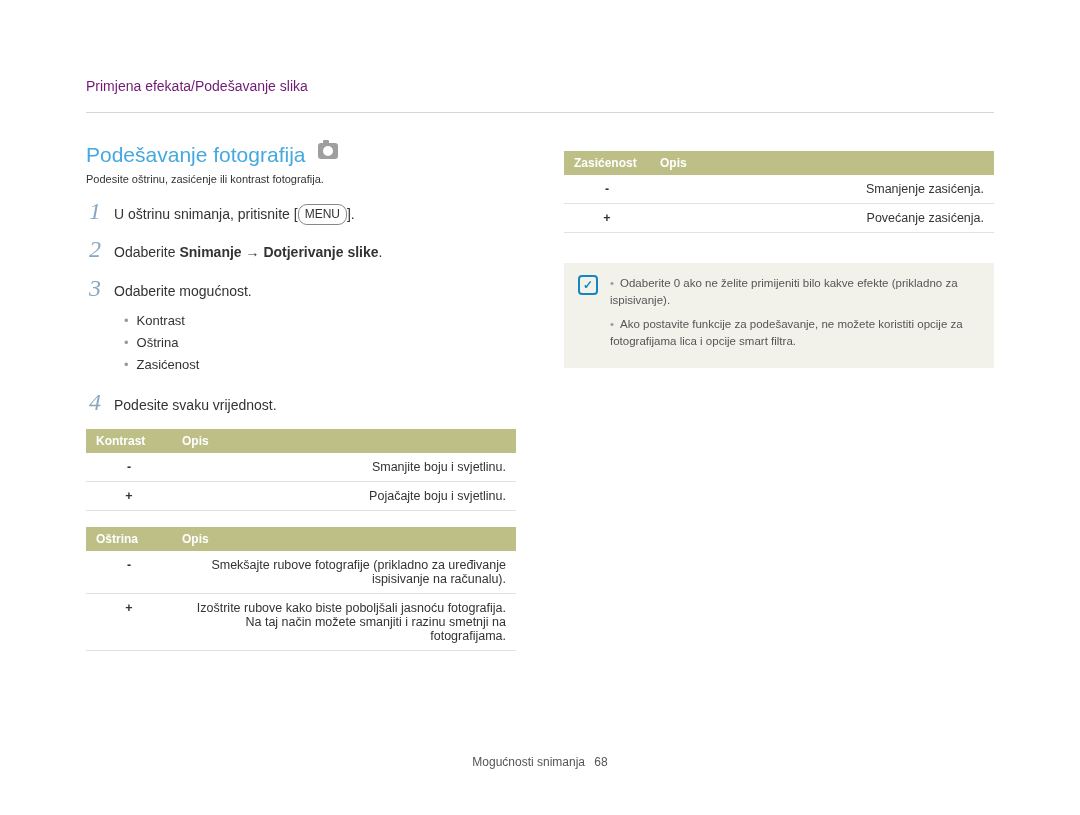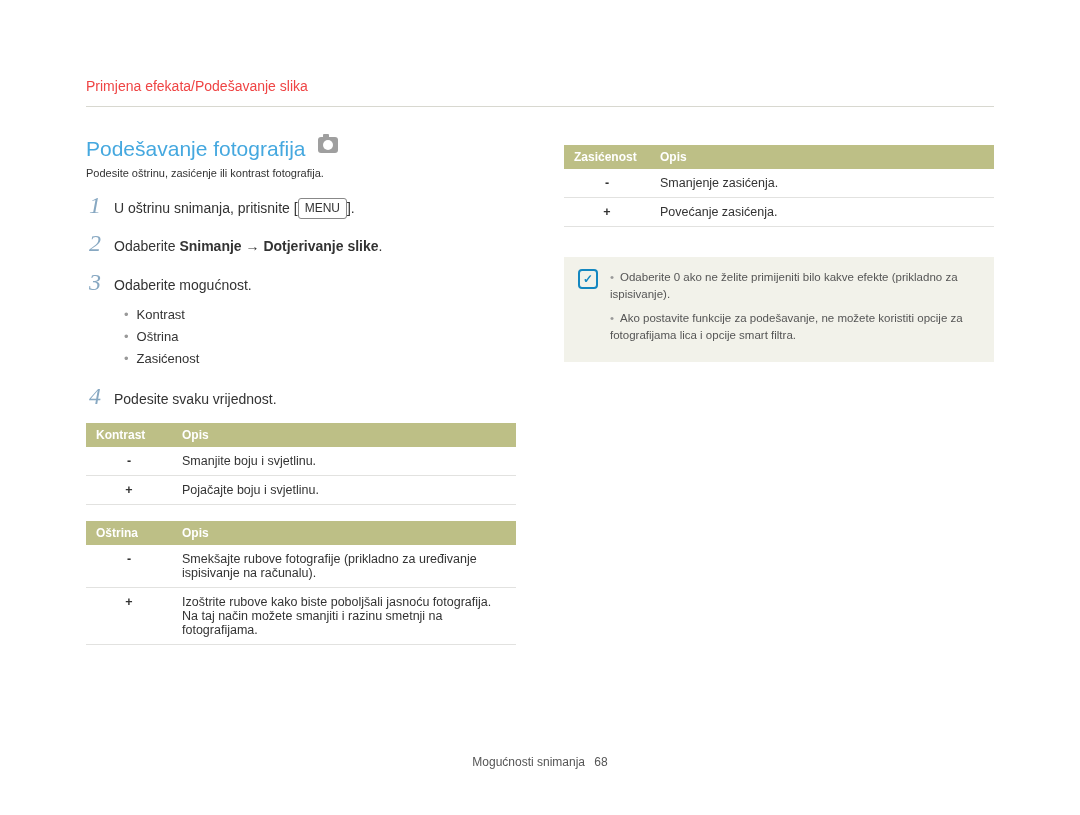--- a/index.html
+++ b/index.html
@@ -7,24 +7,24 @@
     font-family: Arial, Helvetica, sans-serif;
     width: 1080px;
     height: 815px;
     background: #fff;
     color: #333;
     font-size: 13px;
     padding: 78px 86px 30px 86px;
     position: relative;
   }
   .breadcrumb {
-    color: #ef4444;
+    color: #701a75;
     font-size: 14px;
     border-bottom: 1px solid #d8d8d0;
-    padding-bottom: 12px;
+    padding-bottom: 18px;
     margin-bottom: 30px;
   }
   .columns {
     display: flex;
     gap: 48px;
   }
   .col {
     flex: 1 1 0;
     min-width: 0;
   }
@@ -81,21 +81,21 @@
     text-align: center;
   }
   .step-text {
     font-size: 14px;
     line-height: 1.6;
     padding-top: 4px;
   }
   .menu-btn {
     display: inline-block;
     border: 1px solid #888;
-    border-radius: 3px;
+    border-radius: 9px;
     padding: 0 6px;
     font-size: 12px;
     vertical-align: 1px;
   }
   .bold { font-weight: bold; }
   .bullet-list {
     margin-left: 38px;
     margin-top: -4px;
     margin-bottom: 14px;
   }
@@ -123,20 +123,21 @@
     text-align: left;
     font-weight: bold;
     padding: 5px 10px;
     font-size: 12px;
   }
   td {
     padding: 7px 10px;
     border-bottom: 1px solid #e2e2e0;
     color: #333;
     vertical-align: top;
+    text-align: right;
   }
   td.sym {
     text-align: center;
     font-weight: bold;
     width: 86px;
   }
   .note-box {
     display: flex;
     gap: 12px;
     background: #f2f2ea;

